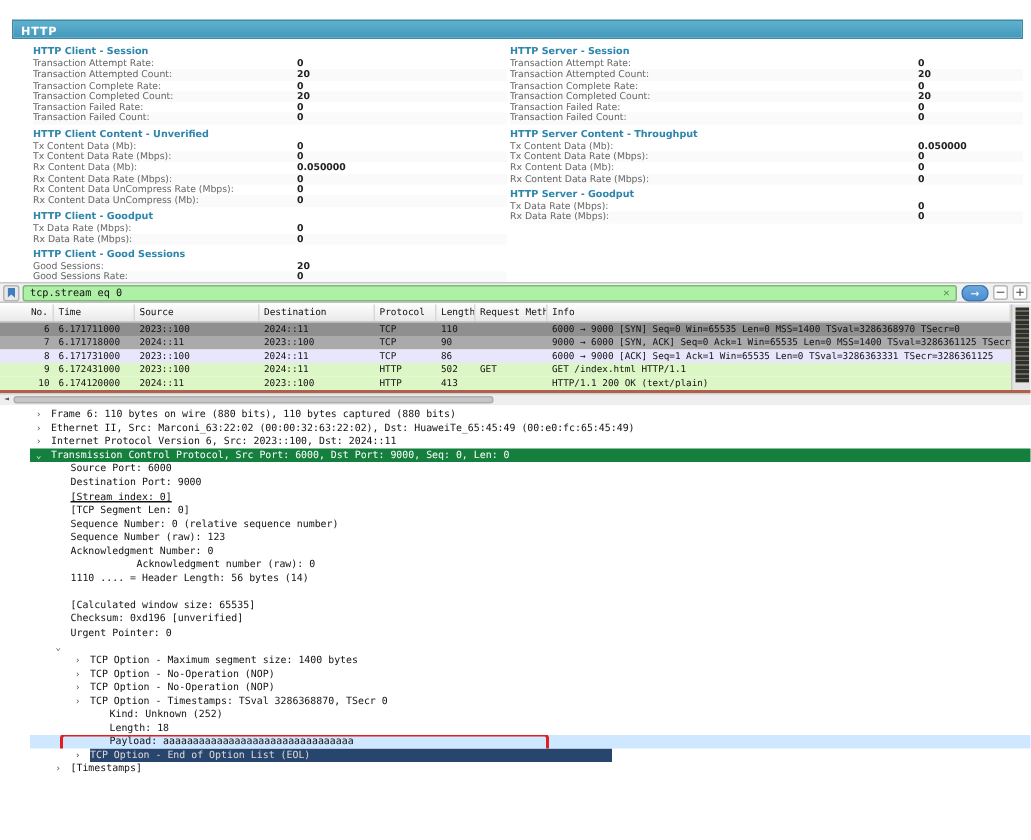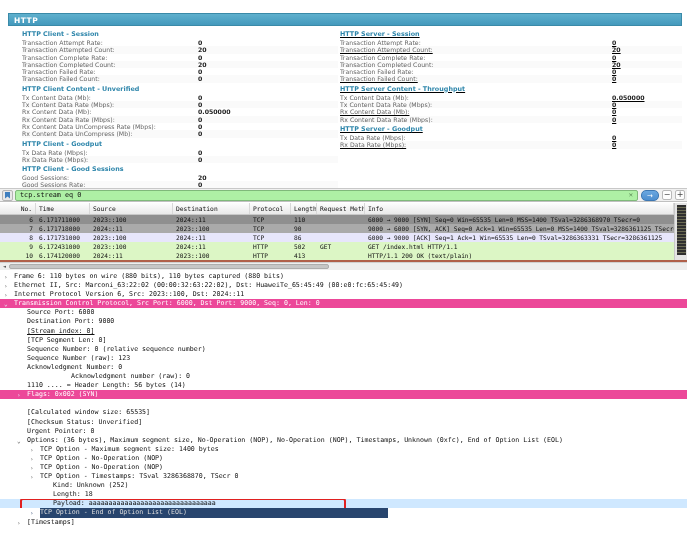--- a/index.html
+++ b/index.html
@@ -7,21 +7,21 @@
   *{box-sizing:border-box;}
 
   
   .stats-panel{position:absolute;left:8px;top:13px;width:674px;height:174px;background:#fff;}
   .stats-titlebar{height:13px;background:linear-gradient(#5fb0cd,#4399bd);color:#fff;
     font-size:7.5px;font-weight:bold;line-height:13px;padding-left:5px;letter-spacing:.5px;
     border:1px solid #3a8aa8;}
   .stats-body{display:flex;padding-top:2px;}
   .stats-col{overflow:hidden;}
   .col-client{width:330px;padding-left:14px;}
-  .col-server{flex:1;padding-left:2px;text-decoration:underline;}
+  .col-server{flex:1;padding-left:2px;}
   .sec-header{color:#2e86ab;font-size:6.4px;font-weight:bold;height:9px;line-height:9px;margin-top:2px;}
   .stat-row{display:flex;height:7.3px;line-height:7.3px;font-size:6.2px;}
   .stat-row:nth-child(even){background:#fafafa;}
   .stat-lbl{color:#666;white-space:nowrap;overflow:hidden;}
   .col-client .stat-lbl{width:176px;}
   .col-server .stat-lbl{width:272px;}
   .stat-val{color:#222;font-weight:bold;}
 
   
   .filter-bar{position:absolute;left:0;top:188px;width:687px;height:14px;display:flex;
@@ -65,26 +65,26 @@
   .pl-minimap{position:absolute;left:2px;top:2px;width:9px;height:50px;background:
     repeating-linear-gradient(#2f2f2f 0px,#2f2f2f 2px,#6b6b54 2px,#6b6b54 3px);}
   .pl-divider{position:absolute;left:0;top:57px;width:687px;height:2px;background:#b0604a;}
   .pl-hscroll{position:absolute;left:0;top:59px;width:687px;height:8px;background:#eeeeee;
     border-top:1px solid #d0d0d0;display:flex;align-items:center;}
   .hs-arrow{width:9px;height:7px;font-size:5px;line-height:7px;text-align:center;color:#555;}
   .hs-thumb{width:320px;height:5px;background:#c6c6c6;border:1px solid #adadad;border-radius:2px;}
 
   
   .details-pane{position:absolute;left:0;top:272px;width:687px;height:288px;background:#fff;
-    font-family:"DejaVu Sans Mono",monospace;}
+    font-family:"DejaVu Sans Mono",monospace;padding-left:20px;}
   .d-row{position:relative;height:9.1px;line-height:9.1px;font-size:6.6px;color:#111;
     white-space:nowrap;overflow:hidden;}
   .d-exp{position:absolute;color:#555;font-size:6px;top:0;}
   .d-text{position:absolute;top:0;}
-  .d-selected{background:#ec4899;color:#fff;}
+  .d-selected{background:#15803d;color:#fff;}
   .d-selected .d-exp{color:#e8f1fb;}
   .d-payload{background:#cfe8ff;}
   .d-payload::after{content:"";position:absolute;left:20px;top:-1px;width:322px;height:10px;
     border:2px solid #e02020;border-radius:3px;pointer-events:none;}
   .d-darksel .d-text{background:#28456e;color:#dcdcdc;min-width:348px;}
   .d-darksel .d-exp{color:#28456e;}
 </style>
 </head>
 <body>
 
@@ -354,39 +354,34 @@
     </div>
     <div class="d-row ">
       <span class="d-text" style="left: 27px;">Acknowledgment Number: 0</span>
     </div>
     <div class="d-row ">
       <span class="d-text" style="left: 27px; margin-left: 44px;">Acknowledgment number (raw): 0</span>
     </div>
     <div class="d-row ">
       <span class="d-text" style="left: 27px;">1110 .... = Header Length: 56 bytes (14)</span>
     </div>
-    <div class="d-row d-selected">
-      <span class="d-exp" style="left: 17px;">›</span>
-      <span class="d-text" style="left: 27px;">Flags: 0x002 (SYN)</span>
-    </div>
     <div class="d-row ">
       <span class="d-text" style="left: 27px; margin-top: 22px;">Window: 65535</span>
     </div>
     <div class="d-row ">
       <span class="d-text" style="left: 27px;">[Calculated window size: 65535]</span>
     </div>
     <div class="d-row ">
-      <span class="d-text" style="left: 27px;">[Checksum Status: Unverified]</span>
+      <span class="d-text" style="left: 27px;">Checksum: 0xd196 [unverified]</span>
     </div>
     <div class="d-row ">
       <span class="d-text" style="left: 27px;">Urgent Pointer: 0</span>
     </div>
     <div class="d-row ">
       <span class="d-exp" style="left: 17px;">⌄</span>
-      <span class="d-text" style="left: 27px;">Options: (36 bytes), Maximum segment size, No-Operation (NOP), No-Operation (NOP), Timestamps, Unknown (0xfc), End of Option List (EOL)</span>
     </div>
     <div class="d-row ">
       <span class="d-exp" style="left: 30px;">›</span>
       <span class="d-text" style="left: 40px;">TCP Option - Maximum segment size: 1400 bytes</span>
     </div>
     <div class="d-row ">
       <span class="d-exp" style="left: 30px;">›</span>
       <span class="d-text" style="left: 40px;">TCP Option - No-Operation (NOP)</span>
     </div>
     <div class="d-row ">

